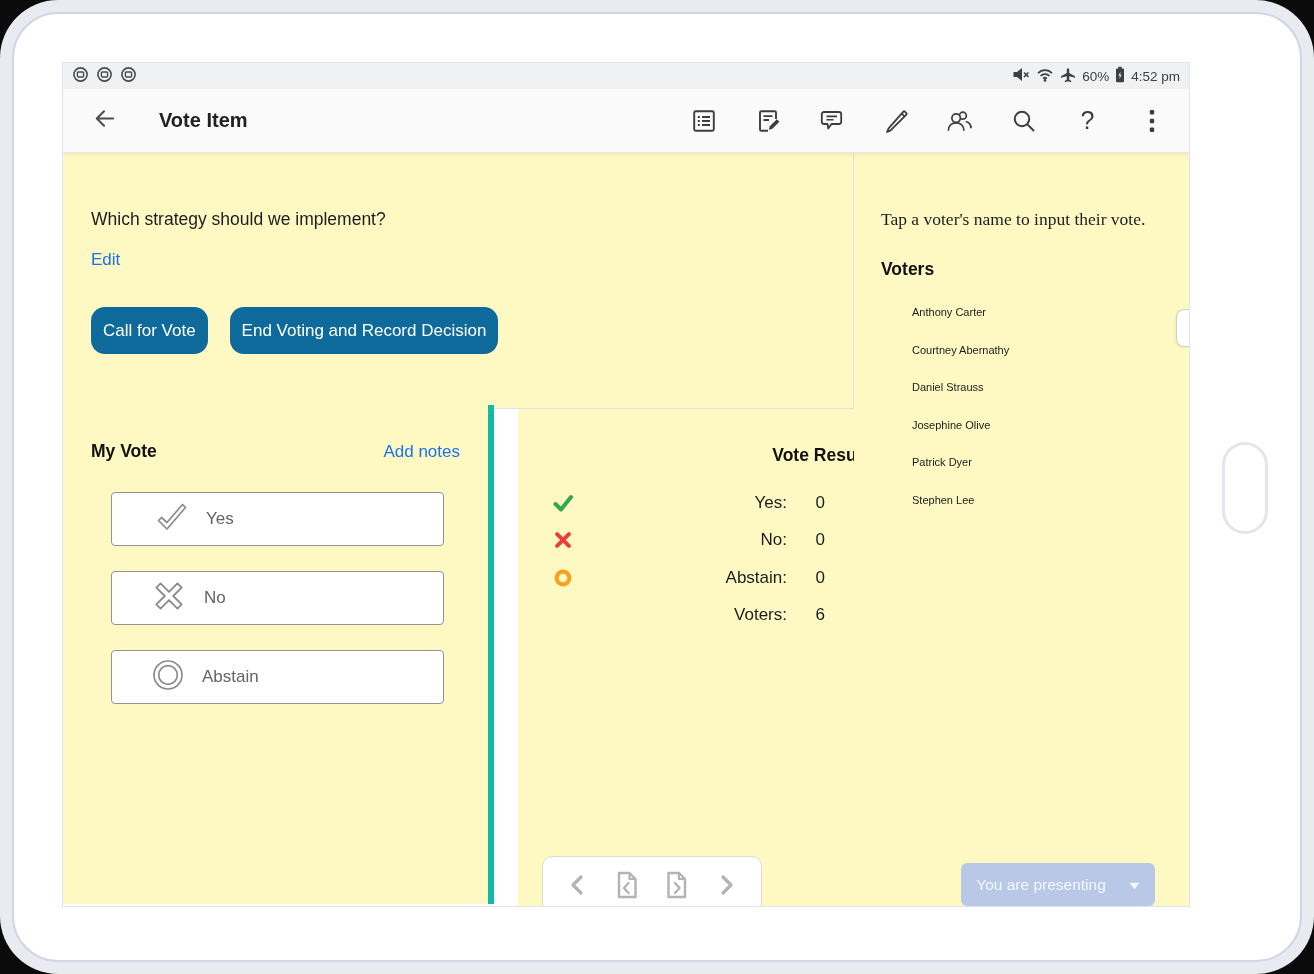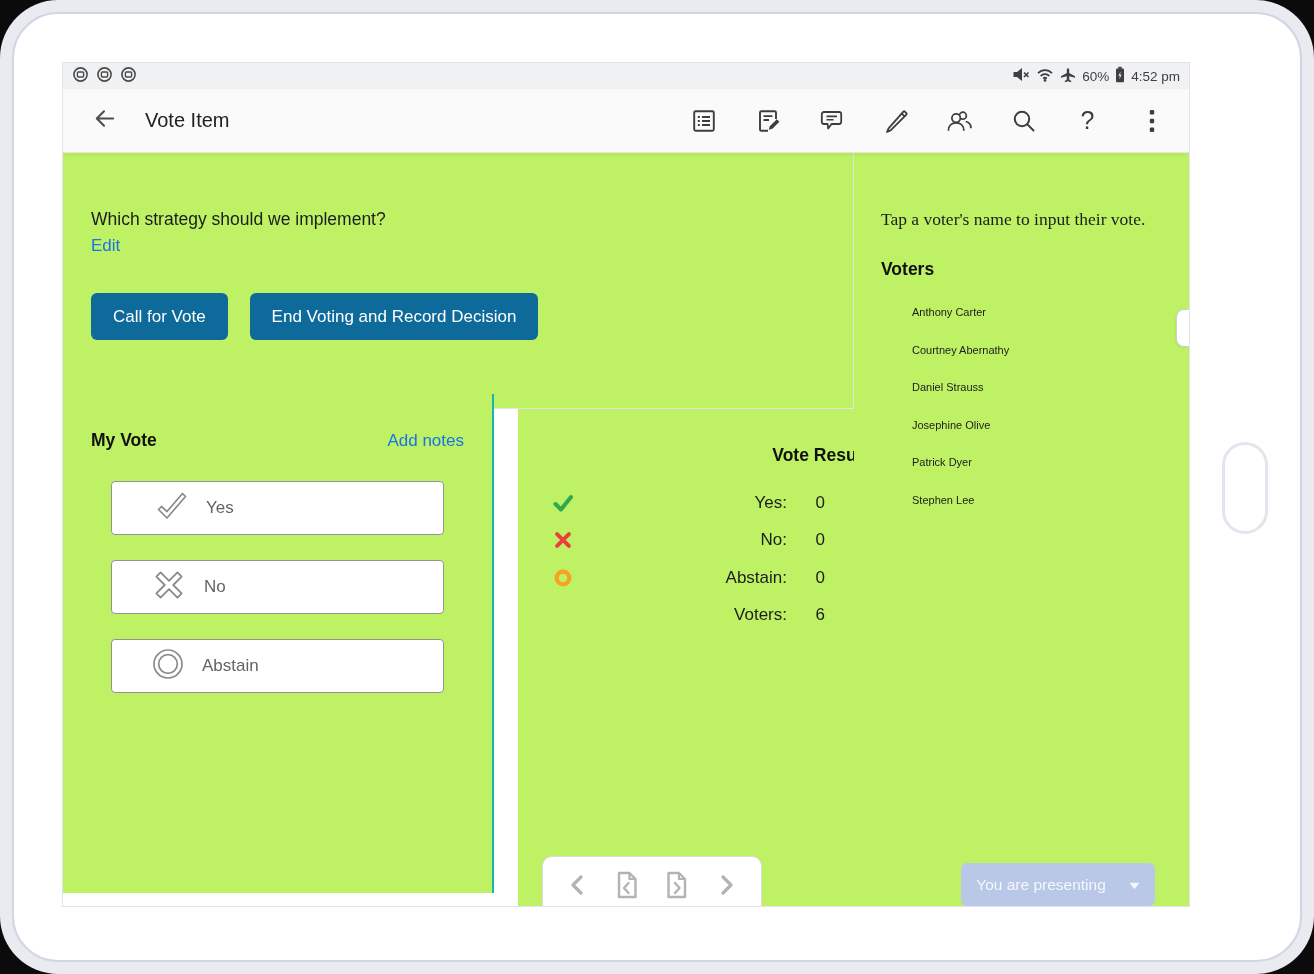--- a/index.html
+++ b/index.html
@@ -19,47 +19,47 @@
   .sb-left  { display:flex; align-items:center; gap:7px; }
   .sb-right { display:flex; align-items:center; gap:6px; color:#3f3f3f;
               font-size:13.5px; }
 
   
   .app-bar { position:relative; height:64px; background:#fafafa; display:flex;
              align-items:center; border-bottom:1px solid #e7e7e7;
              box-shadow:0 2px 4px rgba(0,0,0,.06); z-index:3; }
   .back-btn { margin-left:27px; width:28px; height:28px; display:flex;
               align-items:center; justify-content:center; cursor:pointer; }
-  .app-title { margin-left:27px; font-size:20px; font-weight:400; color:#212121; }
+  .app-title { margin-left:41px; font-size:20px; font-weight:700; color:#212121; }
   .bar-icons { margin-left:auto; margin-right:24px; display:flex;
                align-items:center; gap:37px; }
   .bar-icon { width:27px; height:27px; display:flex; align-items:center;
               justify-content:center; cursor:pointer; }
   .help-glyph { font-size:25px; color:#3d3d3d; font-weight:400; }
 
   
   .content { position:relative; height:755px; background:#fff; }
-  .panel { position:absolute; background:#bef264; }
+  .panel { position:absolute; background:#fef9c3; }
   .question-panel { left:0; top:0; width:791px; height:256px;
                     border-right:1px solid #e2e2e2; border-bottom:1px solid #e2e2e2;
                     padding-left:28px; }
-  .my-vote-panel  { left:0; top:241px; width:431px; height:499px;
-                    border-right:2px solid #14b8a6; }
+  .my-vote-panel  { left:0; top:252px; width:431px; height:499px;
+                    border-right:6px solid #14b8a6; }
   .vote-results-panel { left:455px; top:256px; width:360px; height:499px;
                     border-right:1px solid #e2e2e2;text-align:right; }
   .voters-panel   { left:791px; top:0; width:337px; height:755px;
                     padding-left:27px; }
 
   
   .question-text { margin-top:56px; font-size:17.5px; color:#1d1d1f; }
-  .edit-link { margin-top:6px; font-size:17px; color:var(--link,#1a73e8);
+  .edit-link { margin-top:20px; font-size:17px; color:var(--link,#1a73e8);
                cursor:pointer; width:max-content; }
   .action-row { margin-top:37px; display:flex; gap:22px; }
-  .primary-btn { height:47px; padding:0 22px; background:var(--primary-button,#0d6a9b);
-                 color:#fff; font-size:17px; border:none; border-radius:6px;
+  .primary-btn { height:47px; padding:0 12px; background:var(--primary-button,#0d6a9b);
+                 color:#fff; font-size:17px; border:none; border-radius:14px;
                  display:flex; align-items:center; cursor:pointer;
                  font-family:inherit; }
 
   
   .mv-header { display:flex; align-items:baseline; justify-content:space-between;
                padding:36px 28px 0 28px; }
   .section-title { font-size:17.5px; font-weight:700; color:#111; }
   .add-notes { font-size:17px; color:var(--link,#1a73e8); cursor:pointer; }
   .vote-options { margin:30px 0 0 48px; display:flex; flex-direction:column; gap:25px; }
   .vote-option { width:333px; height:54px; background:#fff; border:1.5px solid #939393;

